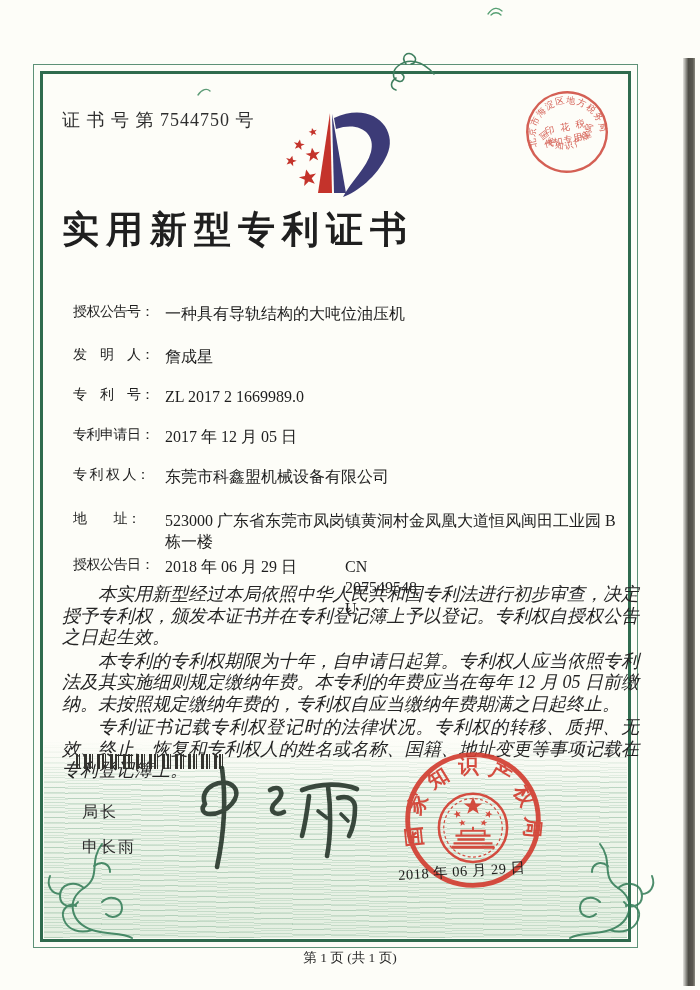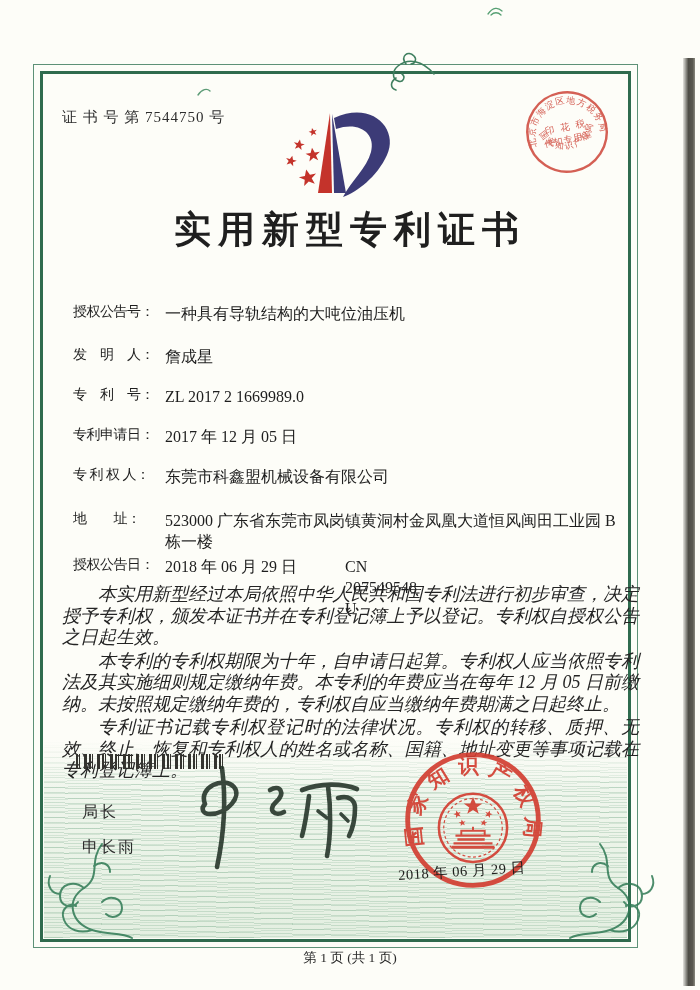--- a/index.html
+++ b/index.html
@@ -30,26 +30,26 @@
     background:
       repeating-linear-gradient(1.5deg, rgba(110,165,130,.28) 0 1px, rgba(0,0,0,0) 1px 5px),
       repeating-linear-gradient(-1.8deg, rgba(110,165,130,.20) 0 1px, rgba(0,0,0,0) 1px 6px),
       linear-gradient(#f3f8f0, #e4efe1);
   }
   .guilloche-fade {
     position:absolute; left:44px; top:740px; width:583px; height:50px;
     background:linear-gradient(#fdfdf8, rgba(253,253,248,0));
   }
   .cert-no {
-    position:absolute; left:62px; top:108px; font-size:15px;
+    position:absolute; left:62px; top:108px; font-size:18px;
     letter-spacing:1px; color:#2e2e2e;
   }
   .logo { position:absolute; left:275px; top:98px; }
   .title {
-    position:absolute; left:62px; top:205px; width:576px; text-align:center;
+    position:absolute; left:62px; top:205px; width:576px; 
     font-size:37px; font-weight:600; letter-spacing:7px; color:#1f1f1f;
   }
   .fields { position:absolute; left:73px; top:299px; width:560px; }
   .frow { position:absolute; left:0; display:flex; align-items:flex-start; }
   .frow .flabel {
     flex:none; width:92px; font-size:14px; letter-spacing:-0.5px;
     white-space:pre; color:#1e1e1e;
   }
   .frow .fvalue { font-size:16px; color:#1e1e1e; line-height:21px; }
   .r1{top:4px} .r2{top:47px} .r3{top:87px} .r4{top:127px} .r5{top:167px}

